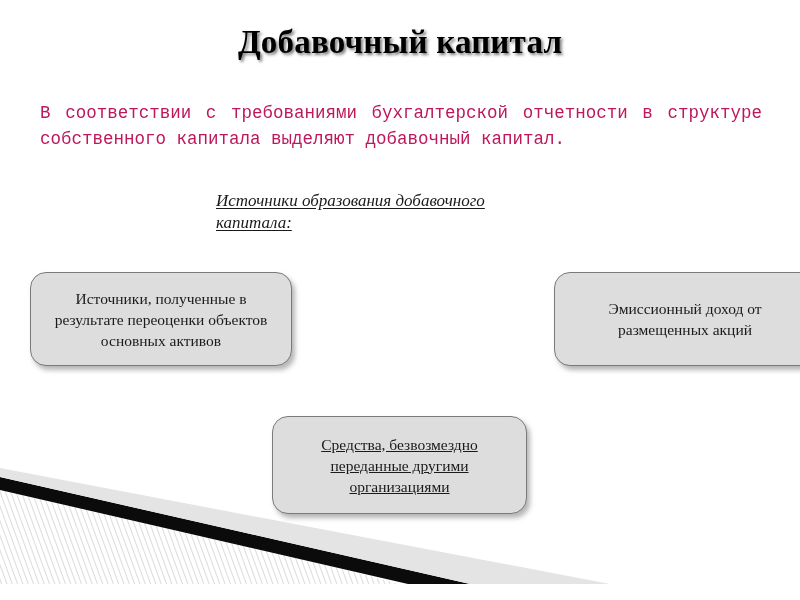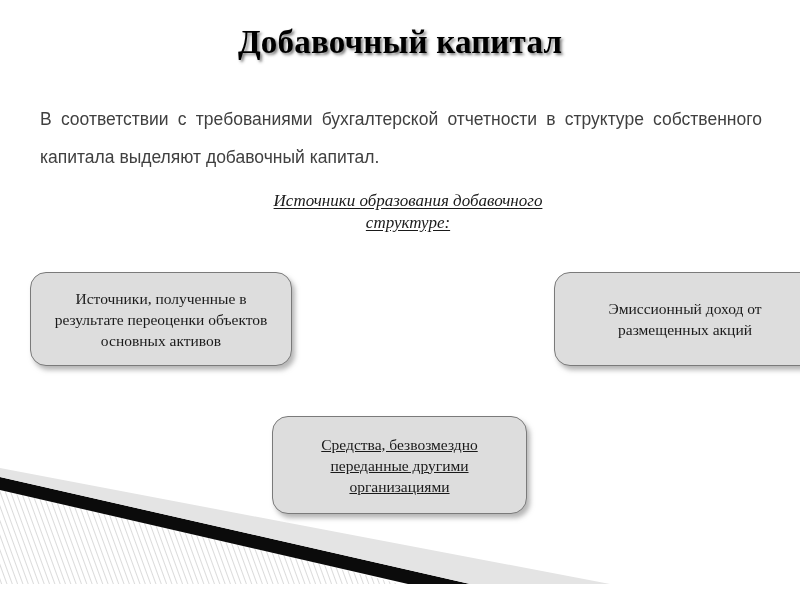--- a/index.html
+++ b/index.html
@@ -39,33 +39,33 @@
   }
 
   
   #body-paragraph {
     position: absolute;
     left: 40px;
     top: 100px;
     width: 722px;
     text-align: justify;
     text-align-last: left;
-    font-family: Liberation Sans, sans-serif;
+    font-family: Liberation Mono, monospace;
     font-size: 17.5px;
-    line-height: 38px;
-    color: #404040;
+    line-height: 26px;
+    color: #be185d;
   }
 
   
   #subtitle {
     position: absolute;
-    left: 208px;
+    left: 216px;
     top: 190px;
     width: 400px;
-    text-align: center;
+    text-align: left;
     font-family: "Liberation Serif", serif;
     font-style: italic;
     font-size: 17px;
     line-height: 22px;
     color: #1a1a1a;
   }
   #subtitle .u-line {
     text-decoration: underline;
     text-underline-offset: 2px;
   }
@@ -132,21 +132,21 @@
 <body>
 
 <div id="slide">
 
   <div id="slide-title">Добавочный капитал</div>
 
   <div id="body-paragraph">В соответствии с требованиями бухгалтерской отчетности в структуре собственного капитала выделяют добавочный капитал.</div>
 
   <div id="subtitle">
     <span class="u-line">Источники образования добавочного</span><br>
-    <span class="u-line">структуре:</span>
+    <span class="u-line">капитала:</span>
   </div>
 
   <div class="node-box" id="node-box-1">
     <span class="node-text">Источники, полученные в результате переоценки объектов основных активов</span>
   </div>
 
   <div class="node-box" id="node-box-2">
     <span class="node-text">Эмиссионный доход от размещенных акций</span>
   </div>
 

